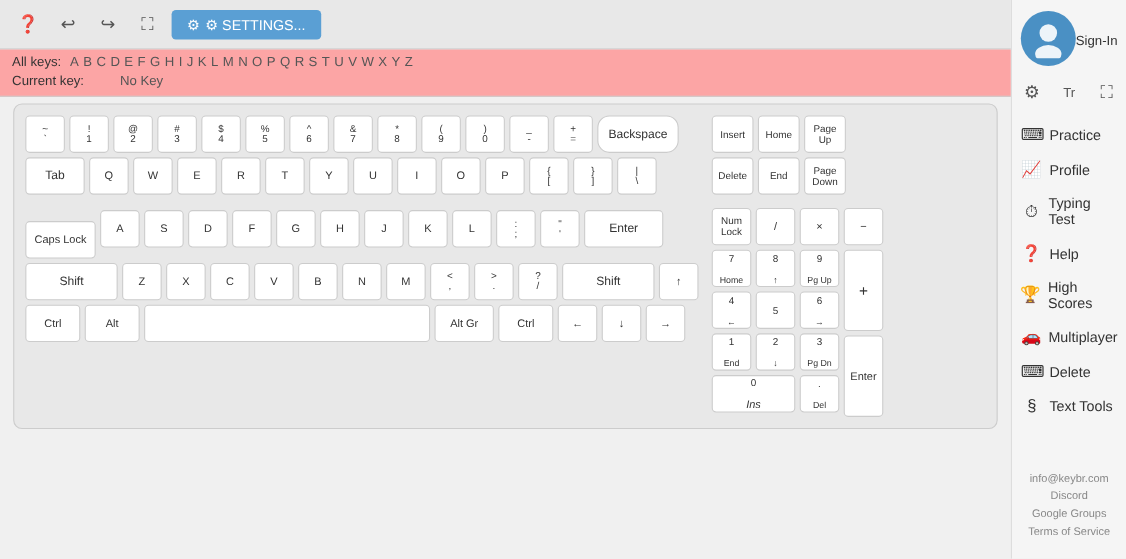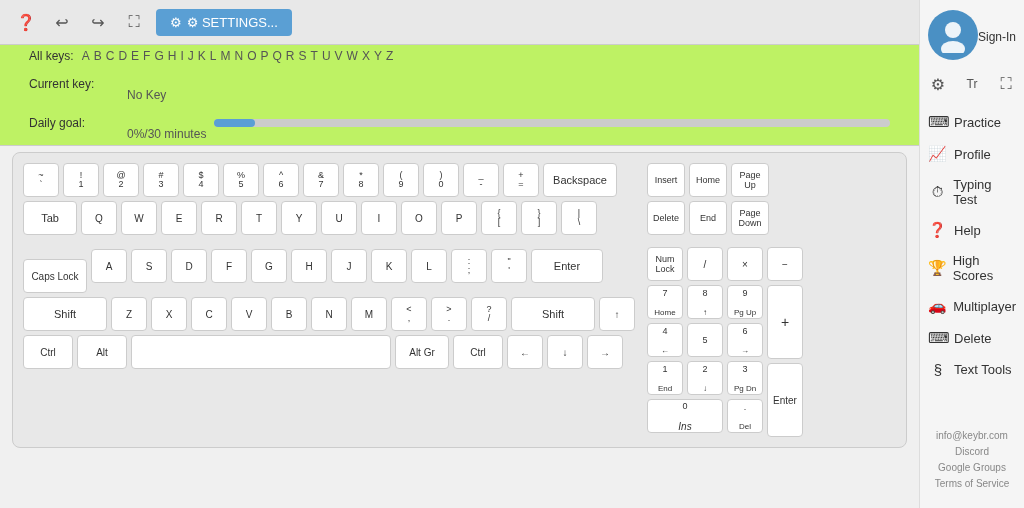--- a/index.html
+++ b/index.html
@@ -54,22 +54,22 @@
       border: none;
       padding: 6px 14px;
       border-radius: 4px;
       cursor: pointer;
       font-size: 13px;
       display: flex;
       align-items: center;
       gap: 5px;
     }
     .info-bar {
-      background: #bef264;
-      padding: 4px 29px;
+      background: #fca5a5;
+      padding: 4px 11px;
       border-bottom: 1px solid #ccc;
     }
     .all-keys-row {
       display: flex;
       align-items: center;
       gap: 4px;
       font-size: 12px;
       color: #555;
       margin-bottom: 3px;
     }
@@ -79,21 +79,21 @@
       color: #555;
     }
     .info-row {
       display: flex;
       align-items: center;
       font-size: 12px;
       color: #333;
       margin-bottom: 3px;
     }
     .info-label { margin-right: 8px; min-width: 90px; }
-    .info-value { color: #555; margin-top: 22px; }
+    .info-value { color: #555; }
     .daily-goal-row {
       display: flex;
       align-items: center;
       font-size: 12px;
       color: #333;
     }
     .progress-bar-container {
       flex: 1;
       height: 8px;
       background: #ccc;
@@ -156,21 +156,21 @@
       line-height: 1;
     }
     .key .bot-char {
       font-size: 9px;
       line-height: 1;
     }
     .key-wide-15 { min-width: 54px; }
     .key-wide-caps { min-width: 64px; }
     .key-wide-shift-l { min-width: 84px; }
     .key-wide-shift-r { min-width: 84px; }
-    .key-backspace { min-width: 74px; }
+    .key-backspace { min-width: 74px; border-radius: 11px; }
     .key-enter { min-width: 66px; height: 34px; }
     .key-space { min-width: 260px; }
     .key-ctrl { min-width: 50px; }
     .key-alt { min-width: 50px; }
     .key-altgr { min-width: 54px; }
     .numpad-row {
       display: flex;
       gap: 4px;
     }
     .key-numpad { min-width: 36px; }
@@ -299,27 +299,20 @@
       <span class="key-letter">V</span>
       <span class="key-letter">W</span>
       <span class="key-letter">X</span>
       <span class="key-letter">Y</span>
       <span class="key-letter">Z</span>
     </div>
     <div class="info-row">
       <span class="info-label">Current key:</span>
       <span class="info-value">No Key</span>
     </div>
-    <div class="daily-goal-row">
-      <span class="info-label">Daily goal:</span>
-      <span class="info-value">0%/30 minutes</span>
-      <div class="progress-bar-container">
-        <div class="progress-bar-fill"></div>
-      </div>
-    </div>
   </div>
 
 
   <div class="keyboard-section">
     <div class="keyboard-container">
       <div class="keyboard-plus-numpad">
 
         <div>
 
           <div class="key-row">

